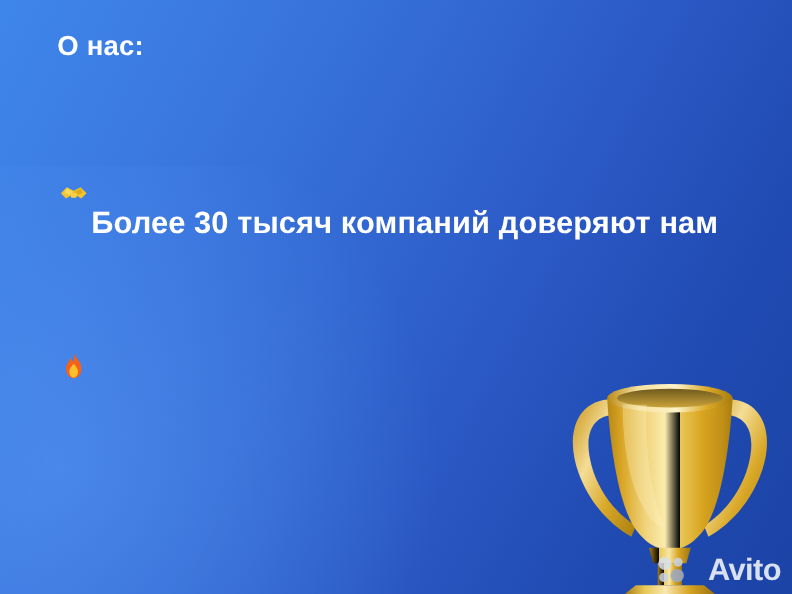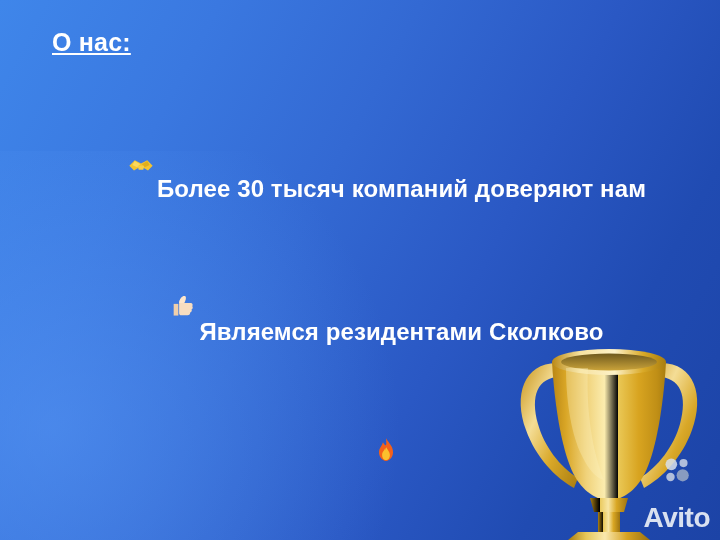--- a/index.html
+++ b/index.html
@@ -42,33 +42,31 @@
     z-index: 3;
   }
 
   .page-title {
     color: #ffffff;
     font-size: 25px;
     font-weight: bold;
     letter-spacing: 0.2px;
     line-height: 1.15;
     margin: 0 0 33px 0;
-    text-decoration: underline;
   }
 
   .bullet {
     display: block;
     color: #ffffff;
-    font-size: 24px;
+    font-size: 28px;
     font-weight: bold;
     line-height: 1.28;
     letter-spacing: 0.1px;
     margin-bottom: 27px;
     white-space: pre-line;
-    text-align: center;
   }
   .bullet:last-child { margin-bottom: 0; }
 
   .emoji {
     display: inline-block;
     vertical-align: -5px;
     width: 30px;
     height: 28px;
     position: relative;
     margin-right: 1px;
@@ -89,21 +87,20 @@
   
   #watermark {
     position: absolute;
     right: 10px;
     bottom: 8px;
     z-index: 5;
     display: flex;
     align-items: center;
     gap: 21px;
     opacity: 0.93;
-    flex-direction: column;
   }
   #watermark .wm-mark { width: 26px; height: 26px; display: block; }
   #watermark .wm-text {
     color: #e8edf6;
     font-size: 28px;
     font-weight: bold;
     letter-spacing: -0.5px;
     line-height: 1;
   }
 </style>
@@ -187,29 +184,20 @@
       <span class="emoji">
         <svg viewBox="0 0 36 36">
           <path d="M3 19 L10 12 L18 16 L26 12 L33 19 L27 25 L20 21 L16 21 L9 25 Z" fill="#f4c430"></path>
           <path d="M10 13 L17 17 L13 21 L7 18 Z" fill="#fbd95f"></path>
           <path d="M26 13 L19 17 L23 21 L29 18 Z" fill="#e0ae1c"></path>
           <path d="M14 19 L22 19 L21 24 L15 24 Z" fill="#f8cf45"></path>
         </svg>
       </span><span>Более 30 тысяч компаний доверяют нам</span>
     </div>
 
-    <div class="bullet">
-      <span class="emoji">
-        <svg viewBox="0 0 36 36">
-          <path d="M13 14 C13 9 16 5 19 4 C22 3 22 7 21 10 C20.4 11.8 19.6 13 19.6 13 L28 13 C30 13 31 15 30 17 C31 18.5 30.5 20.5 29 21 C29.8 22.6 29 24.5 27.2 25 C27.4 27 26 28.6 24 28.6 L16 28.6 C14 28.6 13 27.6 13 26 Z" fill="#f7ddc0"></path>
-          <path d="M6 14 L12 14 L12 29 L6 29 Z" fill="#f0cfab" rx="2"></path>
-          <path d="M13 14 C13 9 16 5 19 4 C20.6 3.4 21.4 4.6 21.4 6.4 C21.4 9 19 12 19 13 L13 13 Z" fill="#fce6cd"></path>
-        </svg>
-      </span><span>Являемся резидентами Сколково</span>
-    </div>
 
     <div class="bullet">
       <span class="emoji">
         <svg viewBox="0 0 36 36">
           <path d="M18 3 C22 10 27 13 27 21 C27 27 23 32 18 32 C13 32 9 27 9 21 C9 15 13 13 14 8 C16 11 17 12 18 12 C19 10 18 6 18 3 Z" fill="#f4611a"></path>
           <path d="M18 14 C20 18 23 20 23 24 C23 28 21 31 18 31 C15 31 13 28 13 24 C13 20 16 19 17 15 C17.6 17 18 18 18 18 Z" fill="#fbc02d"></path>
         </svg>
       </span>
     </div>
 

